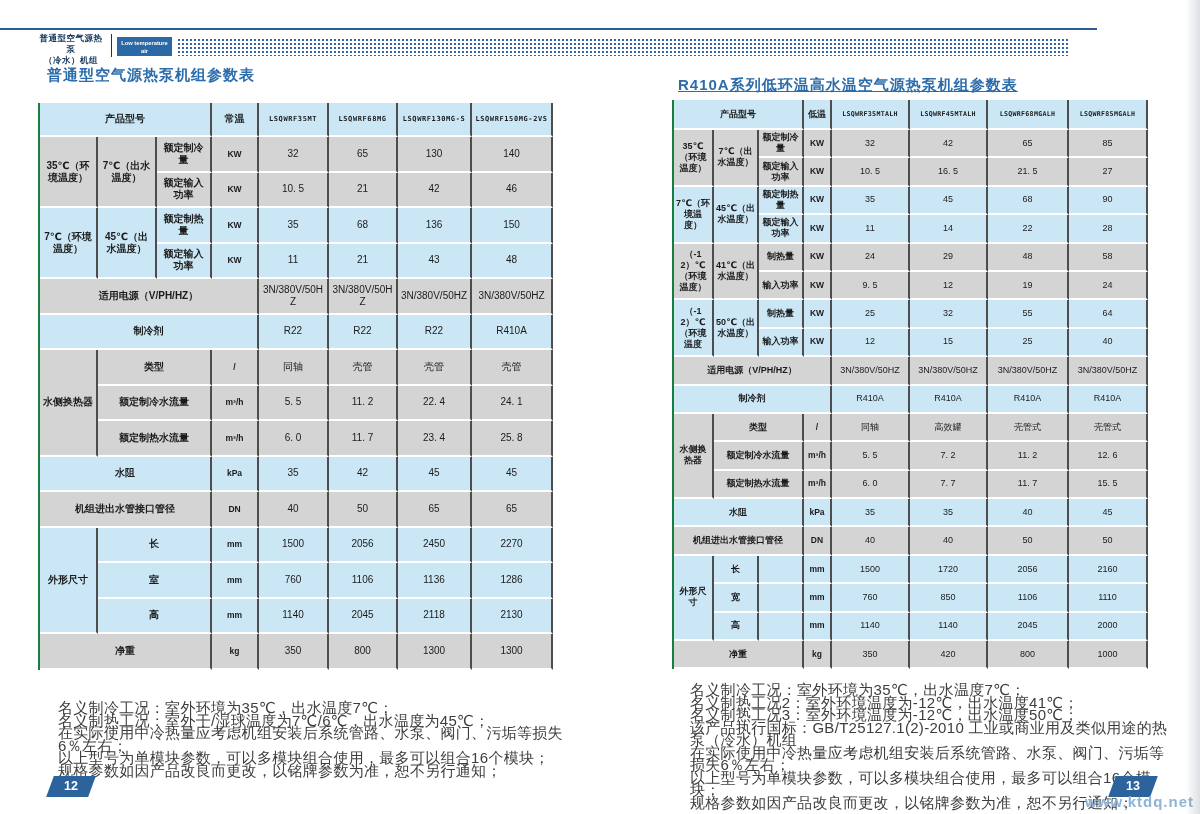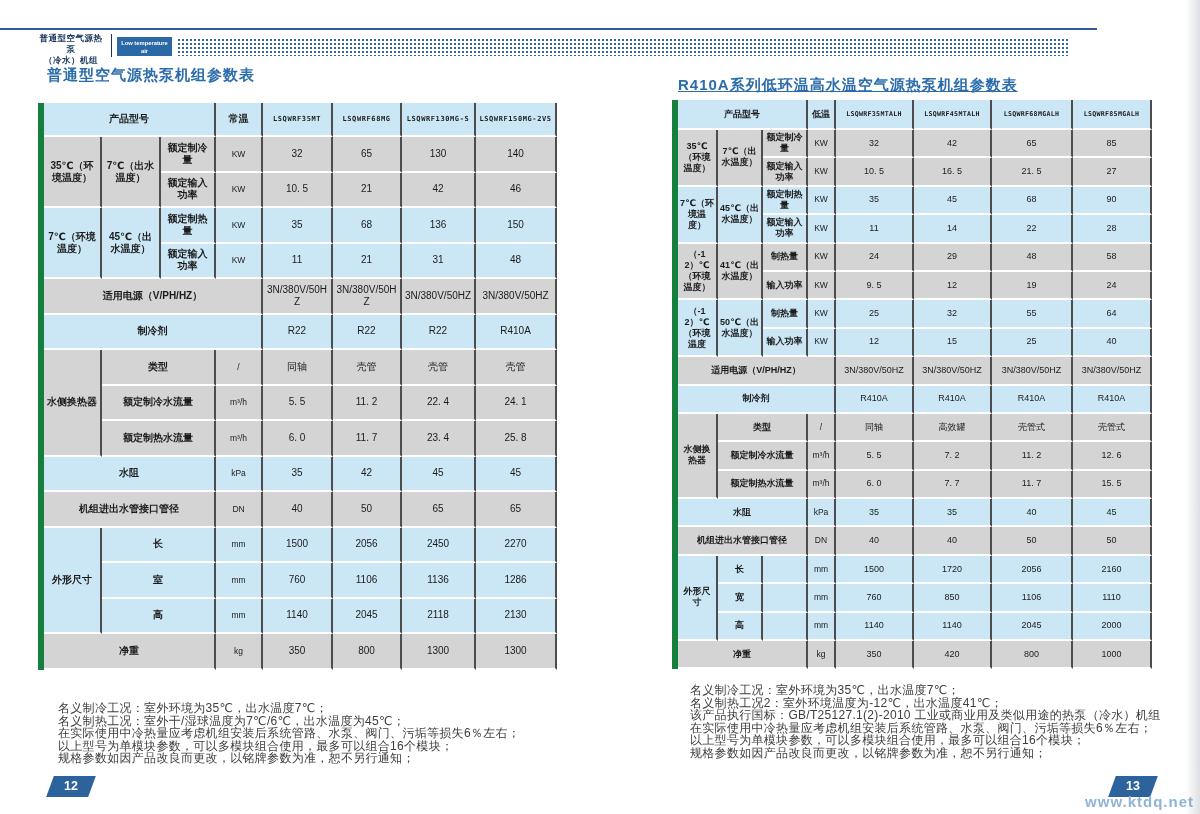--- a/index.html
+++ b/index.html
@@ -22,42 +22,42 @@
     background-image: radial-gradient(circle, #33679f 1px, rgba(0,0,0,0) 1.2px);
     background-size: 4px 4px; background-position: 0 1px; }
 
   
   .sec-title { position:absolute; color:#2b6cab; font-weight:bold; font-size:15px; letter-spacing:1px; }
   #title-left  { left:47px;  top:66px; }
   #title-right { left:678px; top:76px;text-decoration:underline; }
 
   
   table.spec { border-collapse: separate; border-spacing:0; table-layout: fixed;
-    position:absolute; border-left:6px solid #15803d; }
+    position:absolute; border-left:2px solid #15803d; }
   #table-left  { left:38px;  top:103px; width:513px; }
   #table-right { left:672px; top:100px; width:474px; }
   table.spec td { border-right:2px solid #4d4d4d; border-bottom:2px solid #ffffff;
     text-align:center; vertical-align:middle; padding:1px 2px; color:#1b1b1b;
     overflow:hidden; word-break:break-all; }
   #table-left  tr { height:35.5px; }
   #table-left  tr.hdr { height:34px; }
   #table-right tr { height:28.4px; }
   #table-right tr.hdr { height:30px; }
   tr.blue td { background:#cbe7f6; }
   tr.gray td { background:#d4d4d4; }
   #table-left  td { font-size:10px; line-height:12px; }
   #table-right td { font-size:9px;  line-height:11px; }
   td.label { font-weight:bold; }
-  td.unit  { font-weight:normal; font-size:8.5px !important;margin-left:18px; }
+  td.unit  { font-weight:bold; font-size:8.5px !important;margin-left:18px; }
   td.model { font-family:"DejaVu Sans Mono","Liberation Mono",monospace;
     font-size:7px !important; letter-spacing:.6px; line-height:9px; color:#222; font-weight:bold; }
   #table-right td.model { font-size:6.6px !important; letter-spacing:.3px; }
 
   
-  .notes { position:absolute; font-size:12px; line-height:12.5px; color:#3d3d3d; letter-spacing:.3px; }
+  .notes { position:absolute; font-size:15px; line-height:12.5px; color:#3d3d3d; letter-spacing:.3px; }
   #notes-left  { left:58px;  top:702px; width:520px; }
   #notes-right { left:690px; top:684px; width:480px; }
 
   
   .pgbadge { position:absolute; width:42px; height:21px; background:#2c639c;
     transform: skewX(-20deg); color:#fff; font-weight:bold; font-size:12.5px;
     text-align:center; line-height:21px; }
   .pgbadge span { display:inline-block; transform: skewX(20deg); }
   #pg-left  { left:50px;  top:776px; }
   #pg-right { left:1112px; top:776px; }
@@ -129,21 +129,21 @@
           <td>35</td>
           <td>68</td>
           <td>136</td>
           <td>150</td>
         </tr>
         <tr class="blue">
           <td class="label">额定输入功率</td>
           <td class="unit">KW</td>
           <td>11</td>
           <td>21</td>
-          <td>31</td>
+          <td>43</td>
           <td>48</td>
         </tr>
         <tr class="gray">
           <td colspan="4" class="label">适用电源（V/PH/HZ）</td>
           <td>3N/380V/50HZ</td>
           <td>3N/380V/50HZ</td>
           <td>3N/380V/50HZ</td>
           <td>3N/380V/50HZ</td>
         </tr>
         <tr class="blue">
@@ -422,20 +422,21 @@
           <td>350</td>
           <td>420</td>
           <td>800</td>
           <td>1000</td>
         </tr>
       </tbody>
   </table>
   <div class="notes" id="notes-right">
       <div>名义制冷工况：室外环境为35℃，出水温度7℃；</div>
       <div>名义制热工况2：室外环境温度为-12℃，出水温度41℃；</div>
+      <div>名义制热工况3：室外环境温度为-12℃，出水温度50℃；</div>
       <div>该产品执行国标：GB/T25127.1(2)-2010 工业或商业用及类似用途的热泵（冷水）机组</div>
       <div>在实际使用中冷热量应考虑机组安装后系统管路、水泵、阀门、污垢等损失6％左右；</div>
       <div>以上型号为单模块参数，可以多模块组合使用，最多可以组合16个模块；</div>
       <div>规格参数如因产品改良而更改，以铭牌参数为准，恕不另行通知；</div>
     </div>
   <div class="pgbadge" id="pg-right">
     <span>13</span>
   </div>
   <div id="watermark">www.ktdq.net</div>
 

